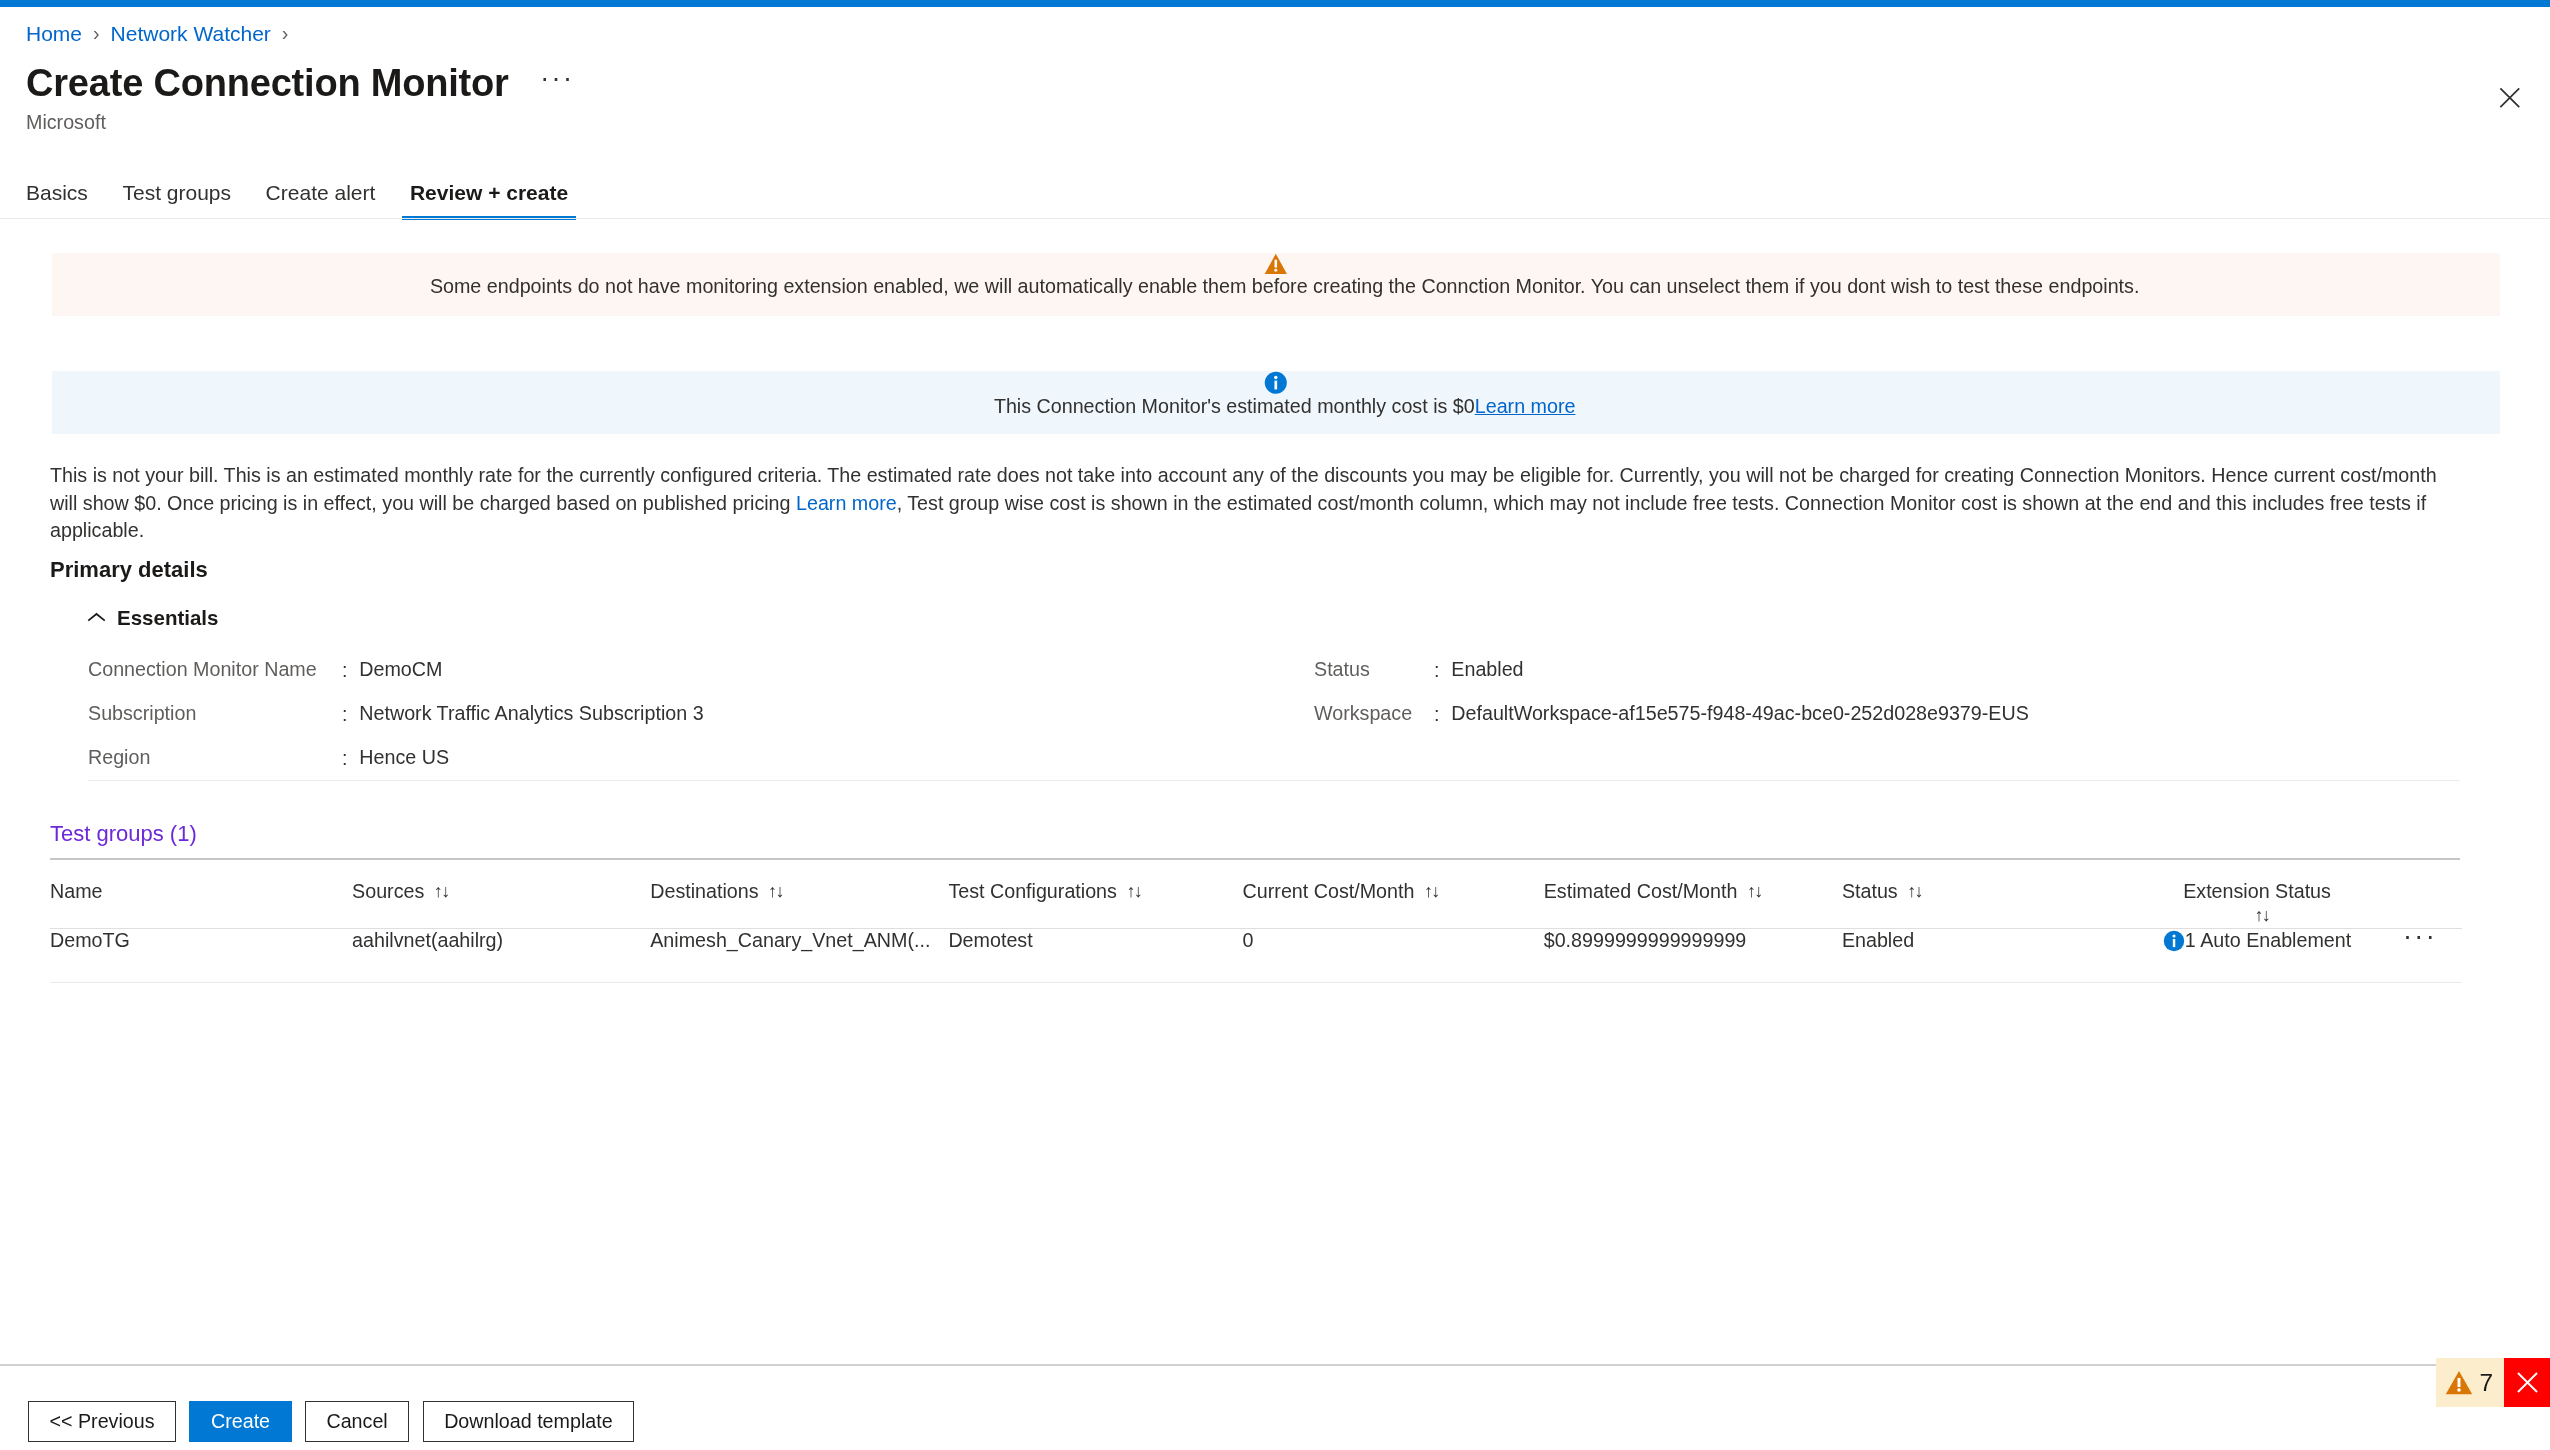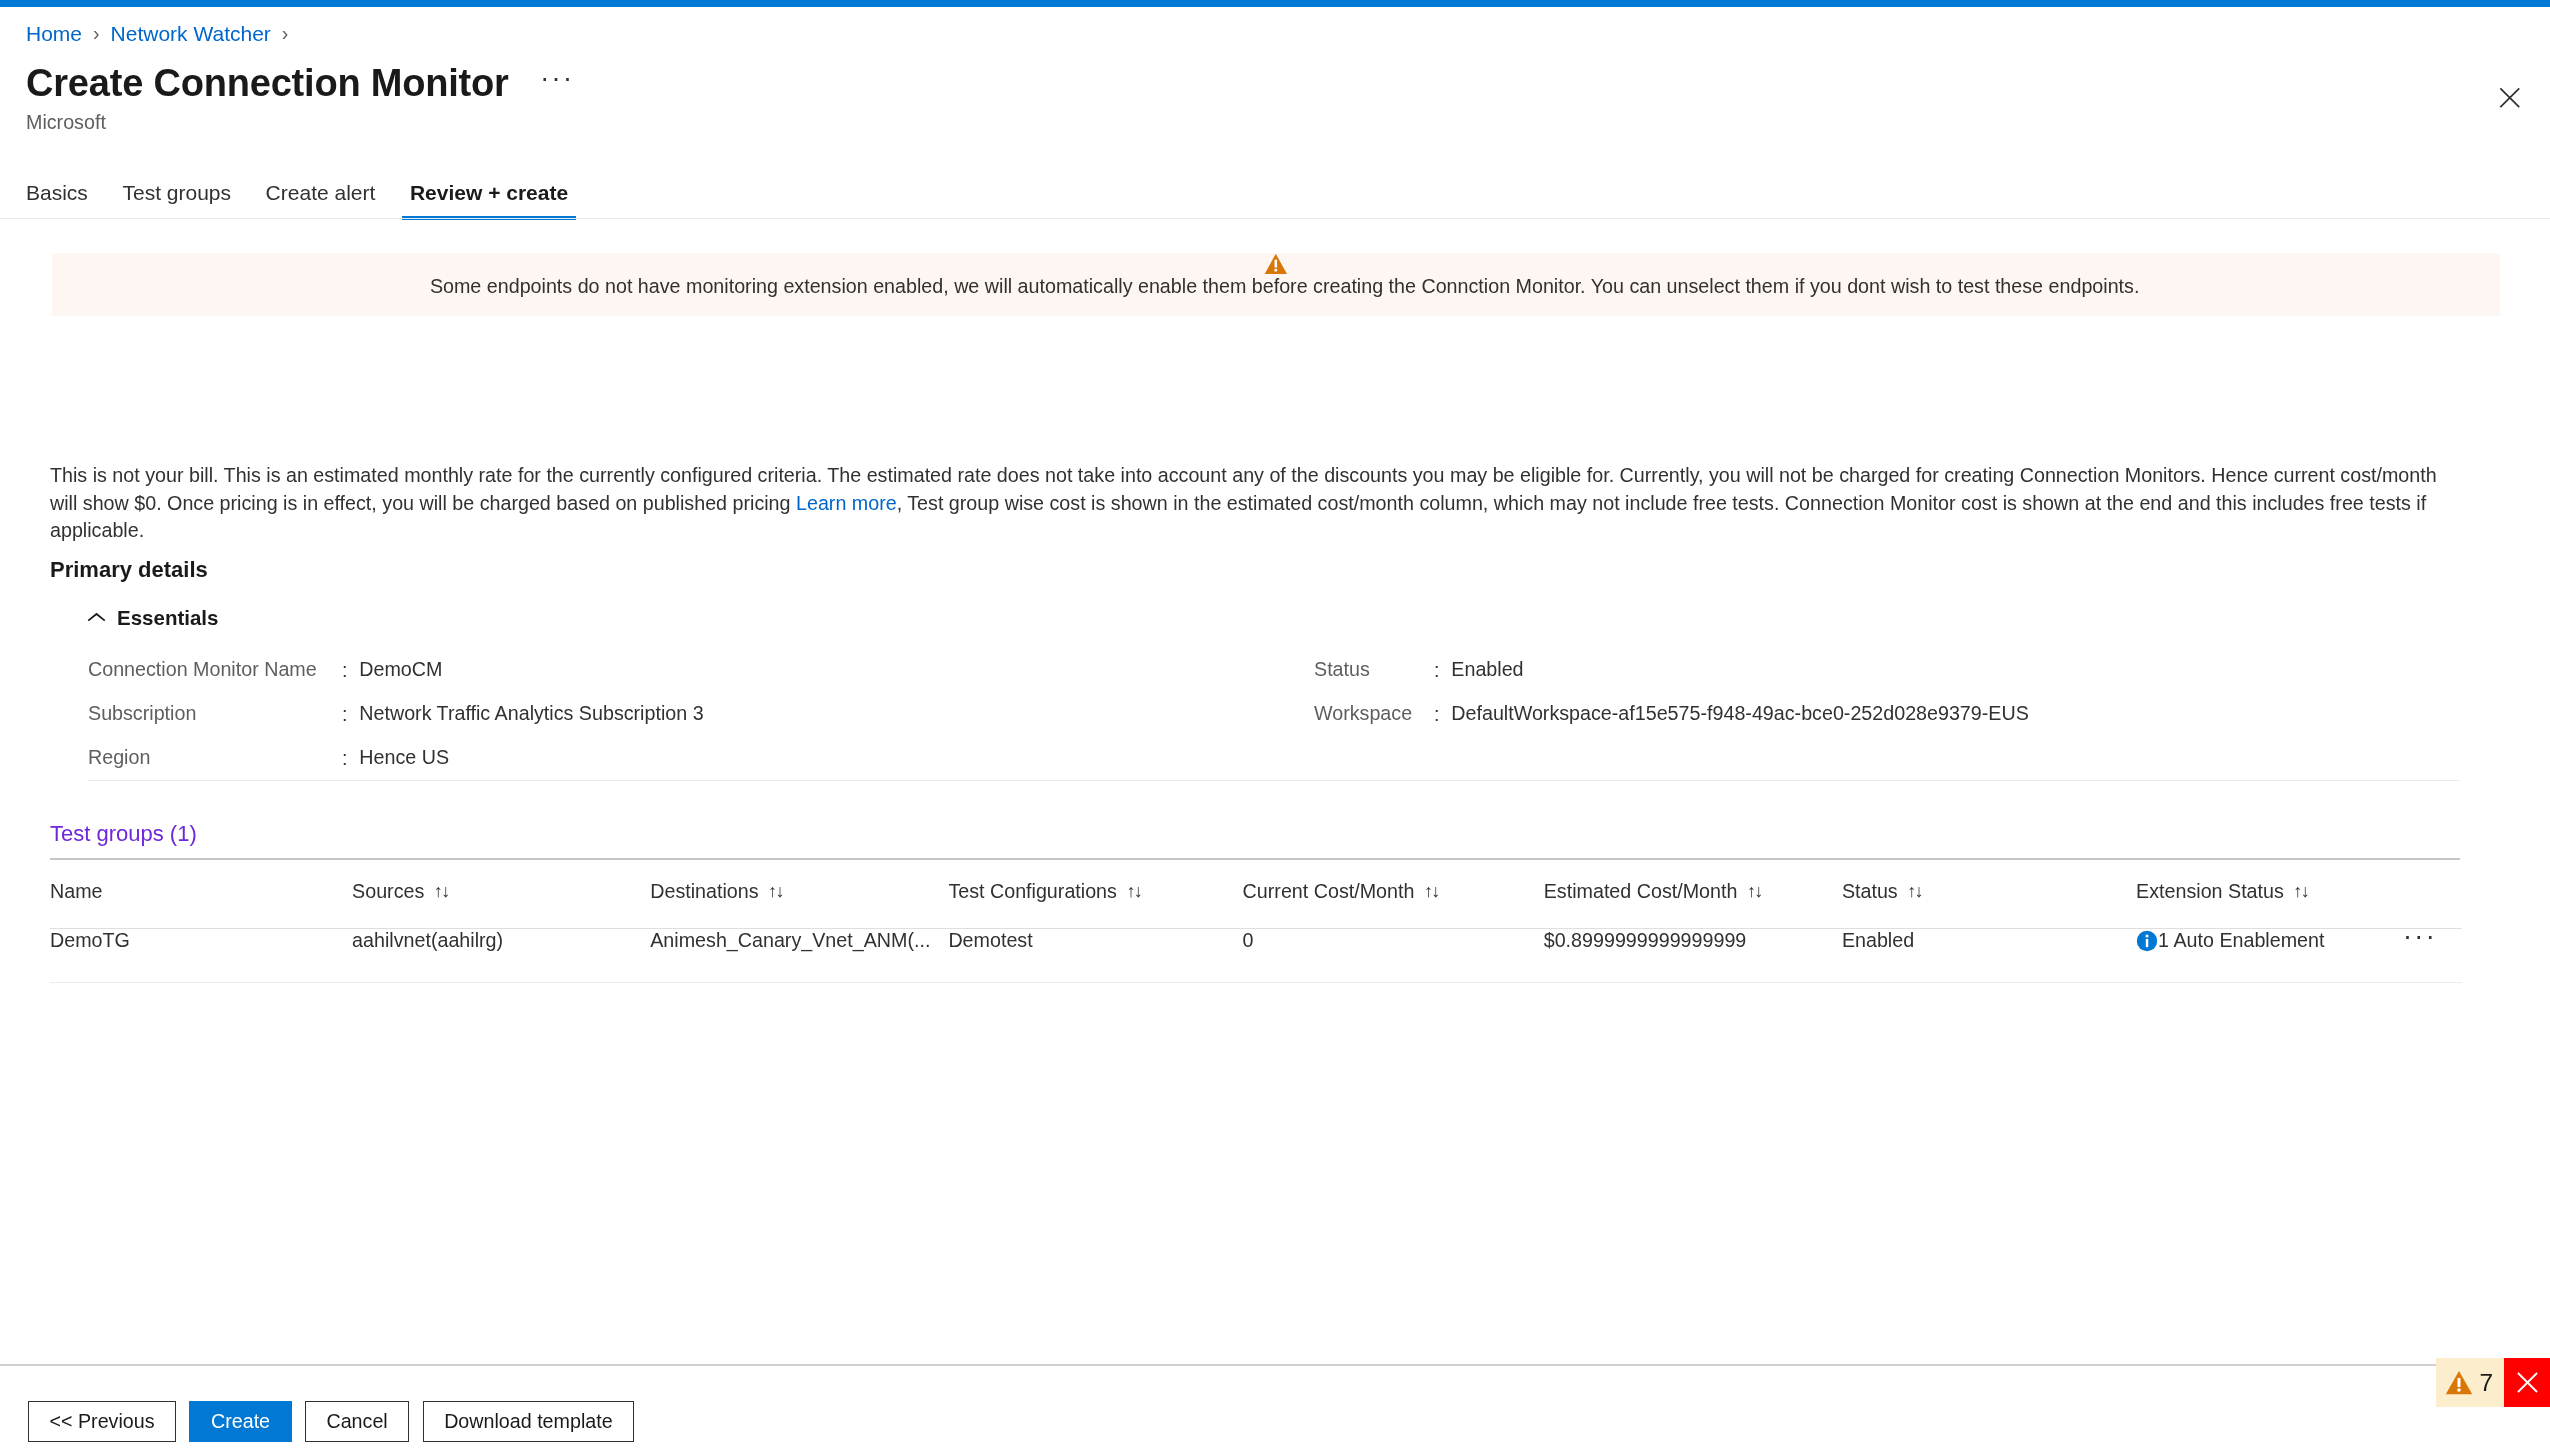--- a/index.html
+++ b/index.html
@@ -299,21 +299,21 @@
     letter-spacing: -1.6px;
   }
 
   .c-name   { width: 307px; }
   .c-src    { width: 303px; }
   .c-dst    { width: 303px; }
   .c-cfg    { width: 299px; }
   .c-cur    { width: 306px; }
   .c-est    { width: 303px; }
   .c-sts    { width: 299px; }
-  .c-ext    { width: 260px; }
+  .c-ext    { width: 260px; flex-direction: column; }
   .c-more   { width: 71px; justify-content: center; }
 
   .ext-cell { display: flex; align-items: center; }
   .ext-info-icon {
     width: 22px; height: 22px;
     flex: 0 0 auto;
   }
   .row-more {
     cursor: pointer;
     color: #323130;
@@ -424,20 +424,30 @@
 
   <div class="banner banner-warning">
     <svg class="warn-tri" viewBox="0 0 30 28">
       <path d="M15 1 L29.2 26.6 L0.8 26.6 Z" fill="#d97706"></path>
       <rect x="13.4" y="8.5" width="3.2" height="10" fill="#ffffff"></rect>
       <circle cx="15" cy="22" r="1.9" fill="#ffffff"></circle>
     </svg>
     <span class="banner-text">Some endpoints do not have monitoring extension enabled, we will automatically enable them before creating the Connction Monitor. You can unselect them if you dont wish to test these endpoints.</span>
   </div>
 
+  <div class="banner banner-info">
+    <svg class="info-circ" viewBox="0 0 30 30">
+      <circle cx="15" cy="15" r="14" fill="#0078d4"></circle>
+      <rect x="13.3" y="12.2" width="3.4" height="11.2" fill="#ffffff"></rect>
+      <circle cx="15" cy="8.2" r="2.2" fill="#ffffff"></circle>
+    </svg>
+    <span class="banner-text">
+      <span>This Connection Monitor's estimated monthly cost is $0</span><span class="banner-link">Learn more</span>
+    </span>
+  </div>
 
   <div class="disclaimer">
     <span>This is not your bill. This is an estimated monthly rate for the currently configured criteria. The estimated rate does not take into account any of the discounts you may be eligible for. Currently, you will not be charged for creating Connection Monitors. Hence current cost/month will show $0. Once pricing is in effect, you will be charged based on published pricing </span><a>Learn more</a><span>, Test group wise cost is shown in the estimated cost/month column, which may not include free tests. Connection Monitor cost is shown at the end and this includes free tests if applicable.</span>
   </div>
 
   <div class="section-title">Primary details</div>
 
   <div class="essentials-toggle">
     <svg class="chev-up" viewBox="0 0 24 14">
       <path d="M1.5 11 L12 2.5 L22.5 11" stroke="#1b1a19" stroke-width="2.2" fill="none"></path>

